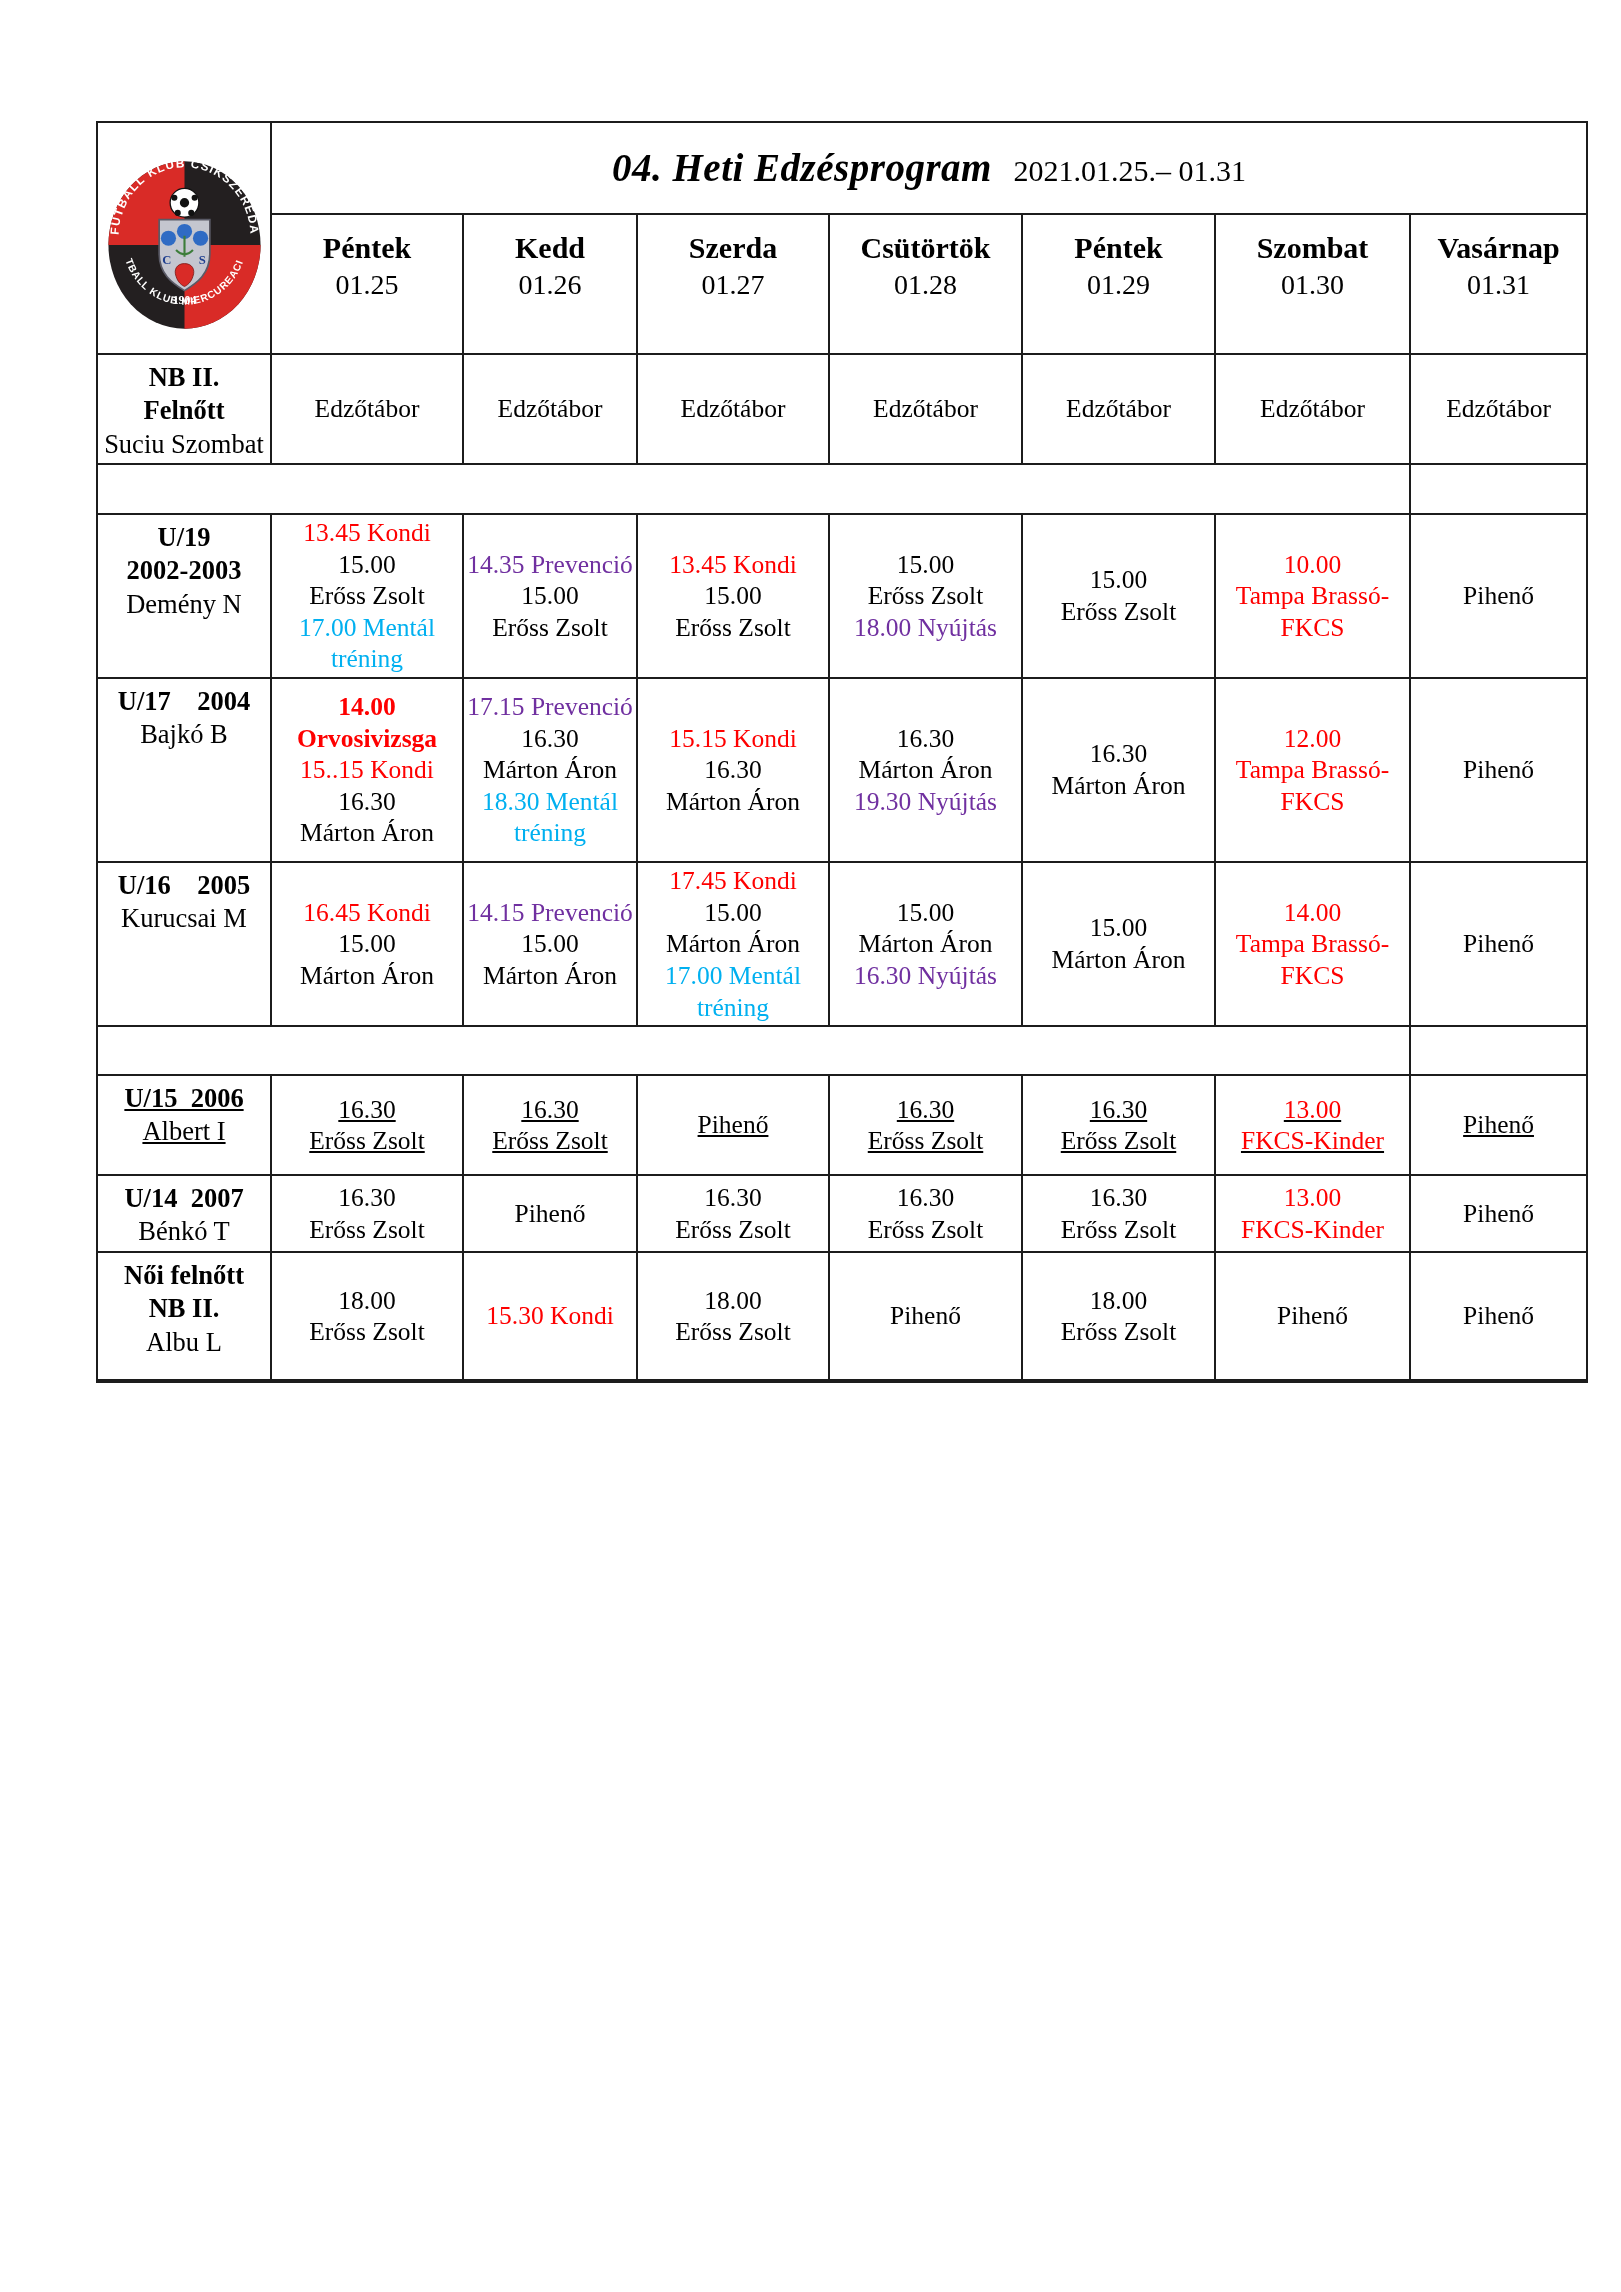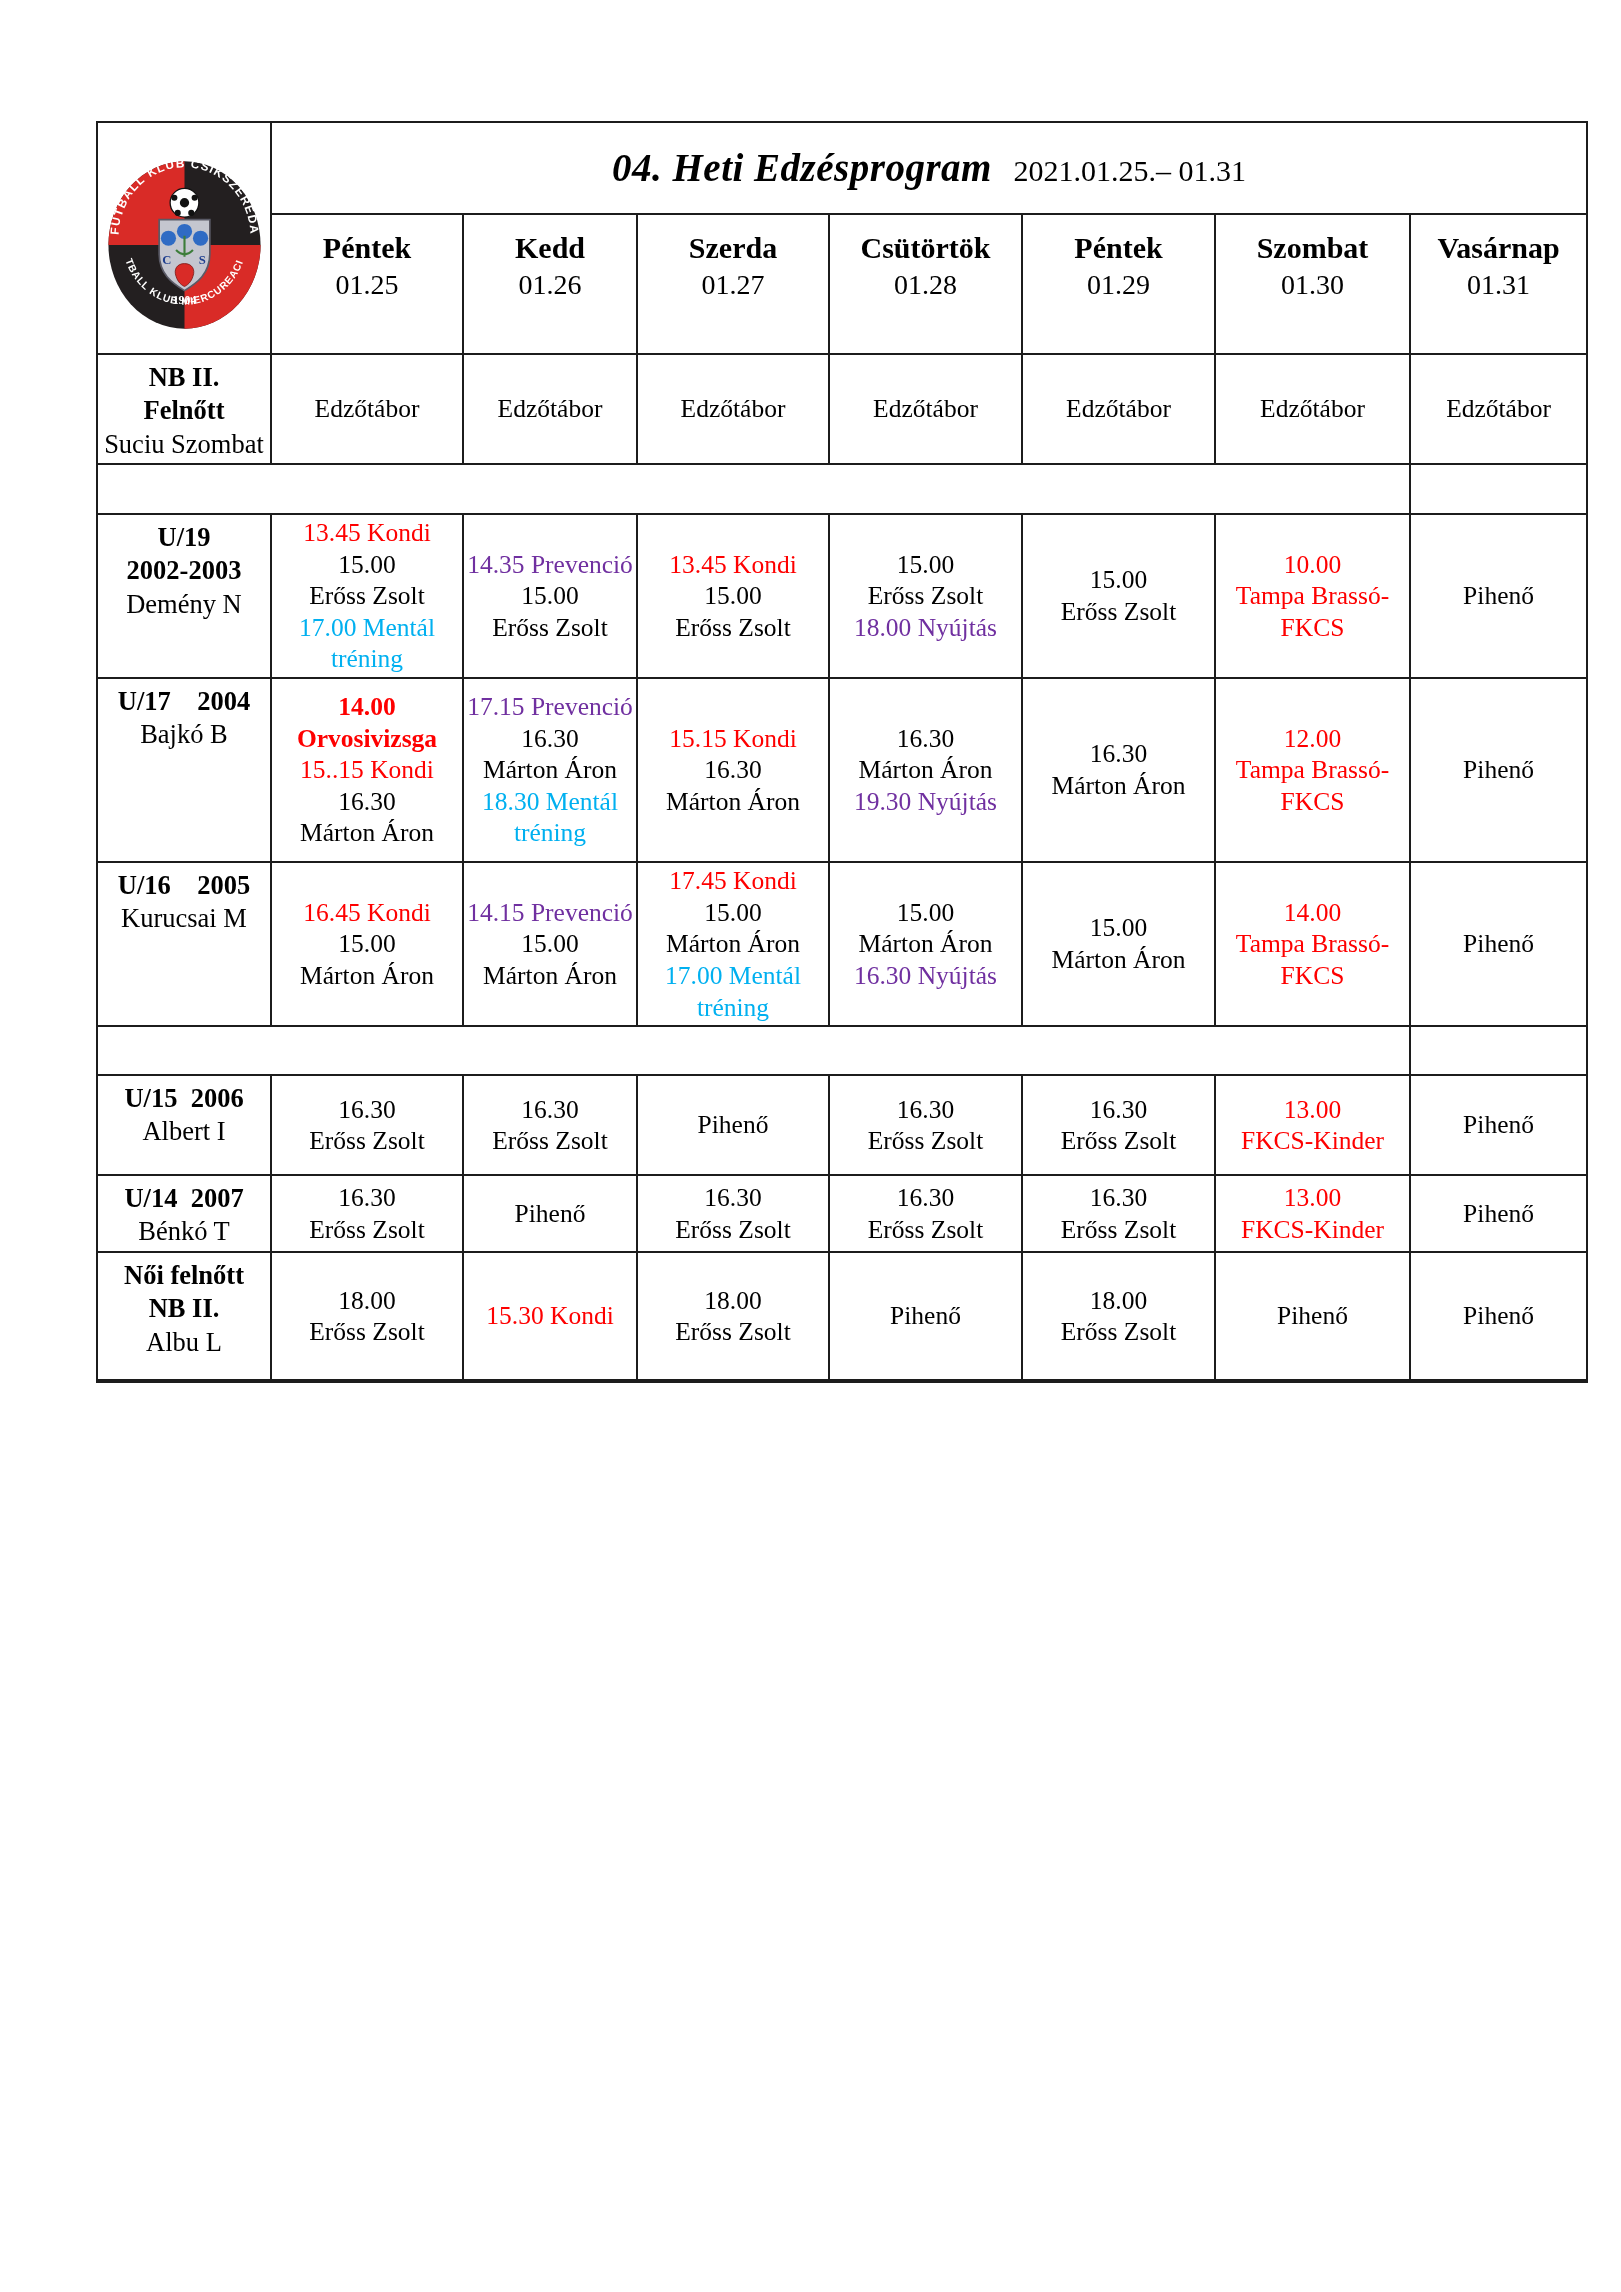--- a/index.html
+++ b/index.html
@@ -260,21 +260,21 @@
           <div class="line red">Tampa Brassó-FKCS</div>
         </td>
         <td class="slot">
           <div class="line">Pihenő</div>
         </td>
       </tr>
       <tr class="spacer-row" style="height: 49px;">
         <td colspan="7"></td>
         <td></td>
       </tr>
-      <tr style="height: 100px;">
+      <tr style="height: 100px; text-decoration: underline;">
         <td class="teamcell">
           <div class="line bold">U/15&nbsp;&nbsp;2006</div>
           <div class="line">Albert I</div>
         </td>
         <td class="slot">
           <div class="line">16.30</div>
           <div class="line">Erőss Zsolt</div>
         </td>
         <td class="slot">
           <div class="line">16.30</div>

